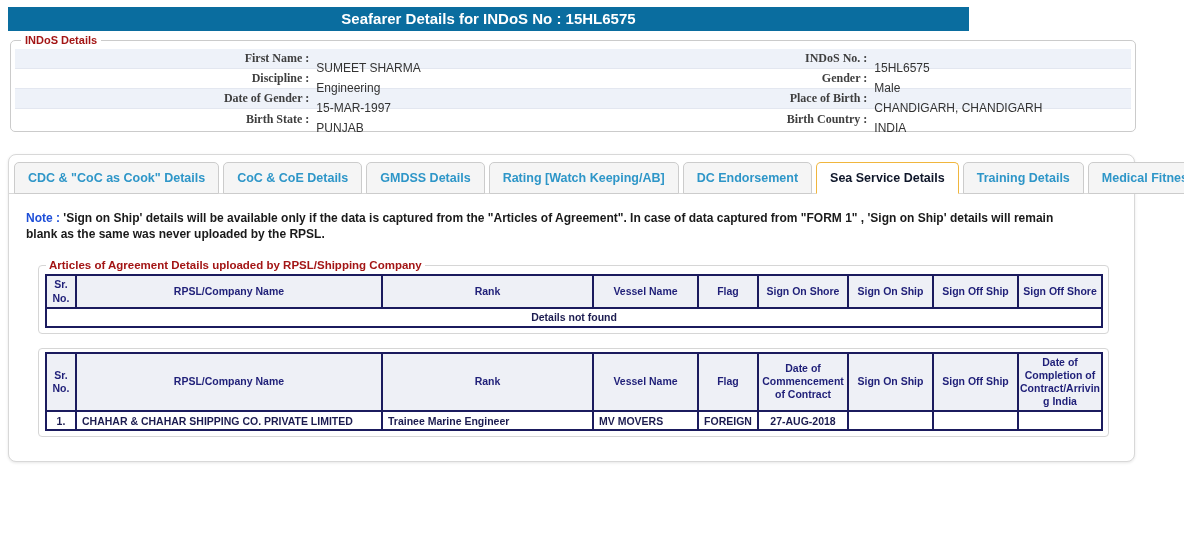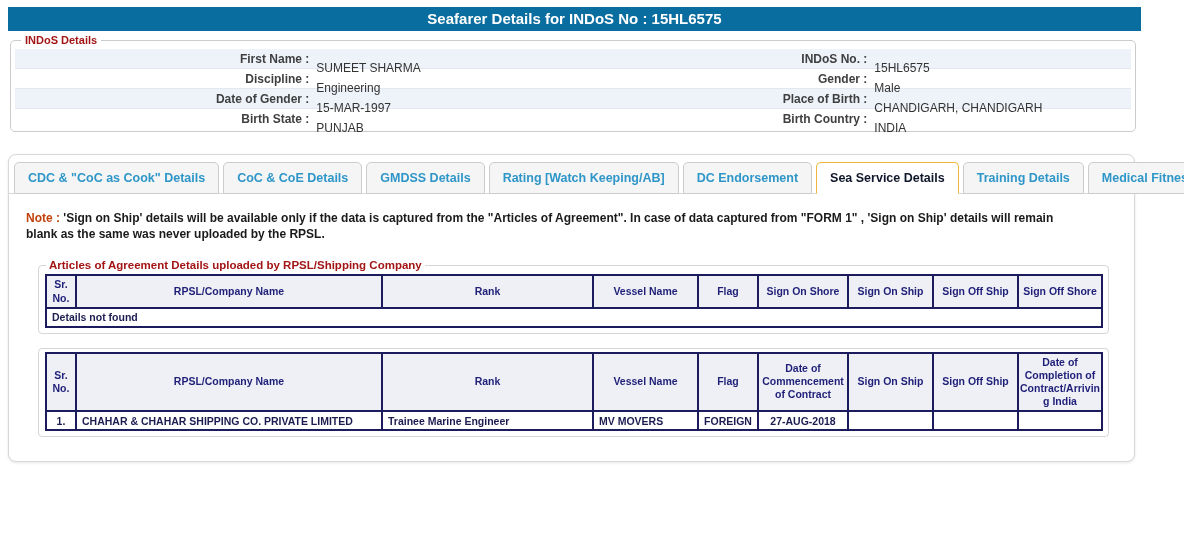--- a/index.html
+++ b/index.html
@@ -1,68 +1,68 @@
 <!DOCTYPE html>
 <html><head>
 <meta charset="utf-8">
 <style>
   * { box-sizing: border-box; margin: 0; padding: 0; }
   html, body { width: 1184px; height: 550px; background: #ffffff; overflow: hidden;
     font-family: "Liberation Sans", sans-serif; }
 
   
-  .title-bar { margin: 7px 0 0 8px; width: 1133px; height: 24px; background: #0a6d9f;
+  .title-bar { margin: 7px 0 0 8px; width: 961px; height: 24px; background: #0a6d9f;
     color: #ffffff; font-size: 15px; font-weight: bold; text-align: center; line-height: 24px; }
 
   
   fieldset.indos { margin: 3px 0 0 10px; width: 1126px; border: 1px solid #cbcbcb;
     border-radius: 5px; padding: 3px 4px 2px 4px; background: #fff; }
   fieldset.indos legend { margin-left: 6px; padding: 0 4px; color: #a31515;
     font-size: 11px; font-weight: bold; }
   .d-row { display: flex; height: 20px; align-items: center; border-bottom: 1px solid #e3e7f0; }
   .d-row:last-child { border-bottom: none; }
   .d-row.alt { background: #eef2f9; }
   .d-half { display: flex; width: 50%; height: 100%; align-items: center; }
   .d-label { flex: 0 0 54%; text-align: right; padding-right: 7px; font-size: 12px;
-    font-weight: bold; color: #3f3f3f; white-space: nowrap; }
+    font-weight: bold; color: #3f3f3f; white-space: nowrap; font-family: Liberation Serif, serif; }
   .d-value { flex: 1; text-align: left; font-size: 12px; color: #333333; white-space: nowrap; margin-top: 18px; }
 
   
   .tab-panel { margin: 22px 0 0 8px; width: 1127px; min-height: 294px; background: #ffffff;
     border: 1px solid #d8d8d8; border-radius: 8px; box-shadow: 0 1px 3px rgba(0,0,0,0.10); }
   .tab-strip { display: flex; gap: 4px; padding: 7px 8px 0 5px; border-bottom: 1px solid #d8d8d8; }
   .tab { padding: 8px 13px; font-size: 12.5px; font-weight: bold; color: #2e96c8;
     background: #f5f5f5; border: 1px solid #cccccc; border-radius: 5px 5px 0 0;
     margin-bottom: -1px; cursor: pointer; white-space: nowrap; }
   .tab.active { background: #ffffff; color: #0f172a; border-color: #f0b63e;
     border-bottom: 1px solid #ffffff; }
 
   .tab-content { padding: 16px 20px 24px 17px; }
 
   
   .note { width: 1048px; font-size: 12px; font-weight: bold; color: #1a1a1a;
     line-height: 1.35; margin-bottom: 17px; }
-  .note .note-prefix { color: #c2410c; }
+  .note .note-prefix { color: #1d4ed8; }
 
   
   fieldset.tbl-wrap { border: 1px solid #d6d6d6; border-radius: 4px; margin-left: 12px;
     width: 1070px; padding: 3px 5px 5px 5px; }
   fieldset.tbl-wrap legend { padding: 0 3px; margin-left: 2px; color: #a31515;
     font-size: 11.5px; font-weight: bold; }
   fieldset.tbl-wrap + fieldset.tbl-wrap { margin-top: 14px; }
 
   table.grid { border-collapse: collapse; table-layout: fixed; width: 1056px; margin-left: 1px; }
   table.grid th { background: #eef0f6; color: #1f1f78; font-size: 10.5px; font-weight: bold;
     text-align: center; border: 2px solid #1b1b5e; padding: 2px 1px; overflow-wrap: break-word;
     line-height: 1.25; }
   table.grid td { border: 2px solid #1b1b5e; background: #ffffff; font-size: 10.5px;
     font-weight: bold; color: #1c1c50; padding: 2px 5px; height: 19px; overflow: hidden;
     white-space: nowrap; }
   td.c { text-align: center; }
-  td.not-found { color: #e60000; font-size: 11.5px; text-align: left; height: 15px; padding: 0; }
+  td.not-found { color: #e60000; font-size: 11.5px; text-align: center; height: 15px; padding: 0; }
 
   .col-sr { width: 30px; } .col-company { width: 306px; } .col-rank { width: 211px; }
   .col-vessel { width: 105px; } .col-flag { width: 60px; } .col-a { width: 90px; }
   .col-b { width: 85px; } .col-c2 { width: 85px; } .col-d { width: 84px; }
 </style>
 </head>
 <body>
 
 <div class="title-bar">Seafarer Details for INDoS No : 15HL6575</div>
 

